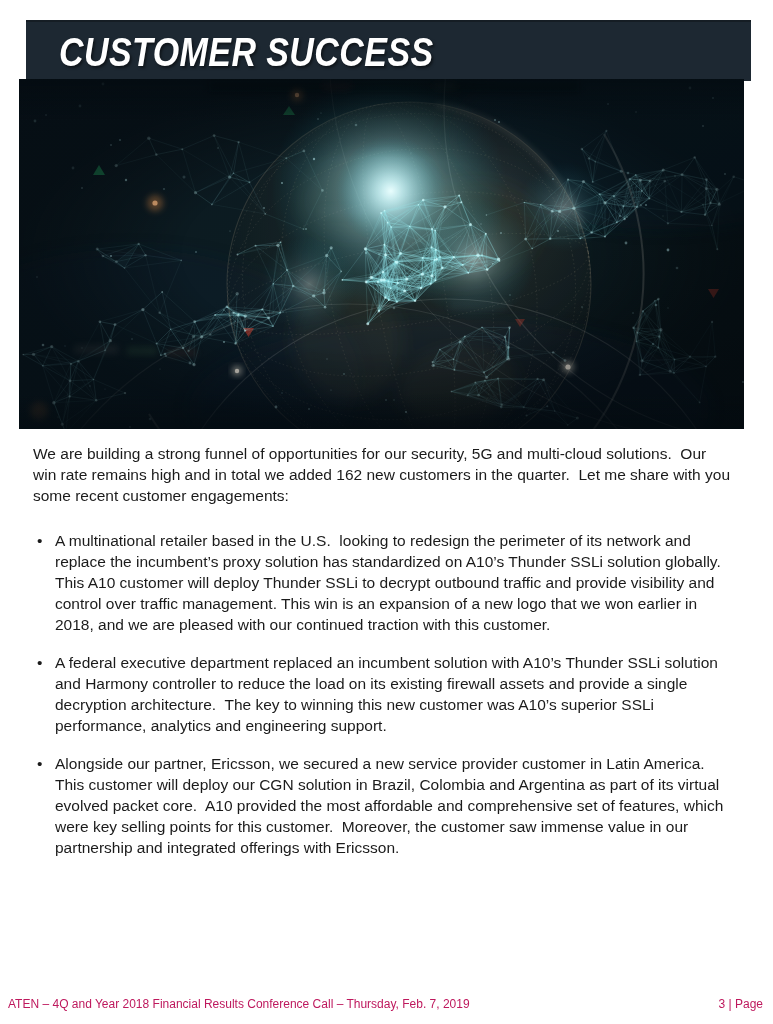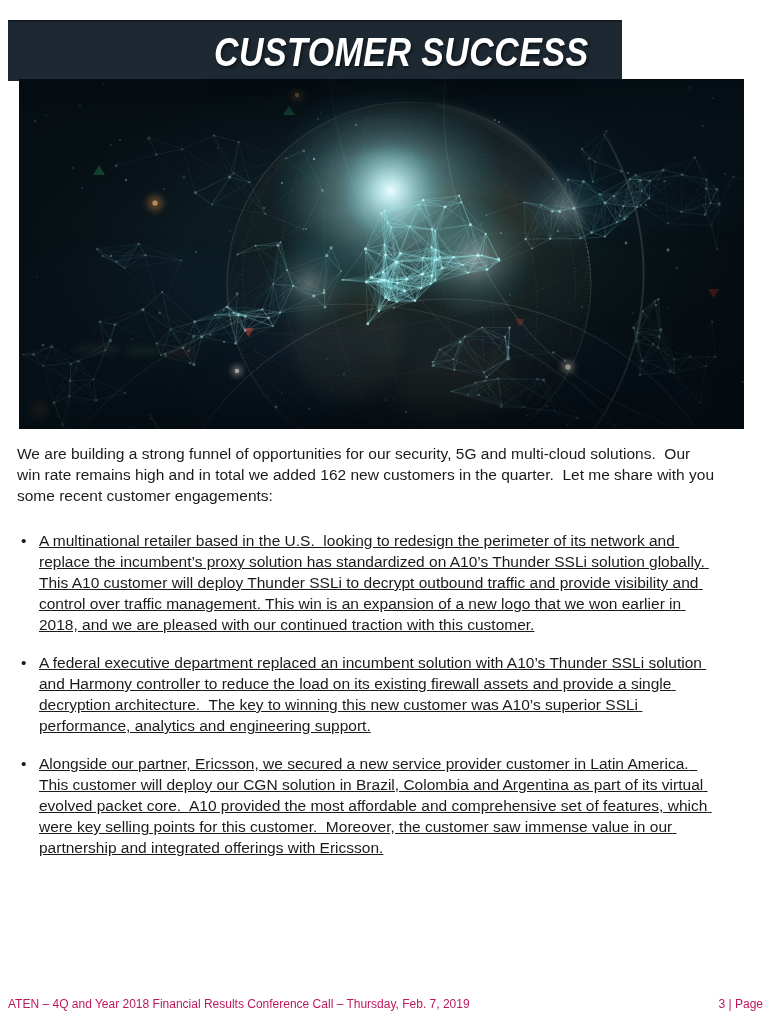--- a/index.html
+++ b/index.html
@@ -2,44 +2,44 @@
 <html><head>
 <meta charset="utf-8">
 <style>
   html,body{margin:0;padding:0;background:#ffffff;}
   body{
     width:773px;height:1024px;position:relative;overflow:hidden;
     font-family:"Liberation Sans",sans-serif;color:#1b1b1b;
     -webkit-font-smoothing:antialiased;
   }
   .title-bar{
-    position:absolute;left:8px;top:20px;width:614px;height:59px;
+    position:absolute;left:26px;top:20px;width:725px;height:59px;
     background:#1d2832;border-top:2px solid #151d24;
-    display:flex;align-items:center;justify-content:flex-end;
+    display:flex;align-items:center;justify-content:flex-start;
   }
   .title-bar h1{
     margin:0;color:#ffffff;font-weight:bold;font-style:italic;
     font-size:40px;line-height:1;letter-spacing:.5px;
     transform:scaleX(.85);transform-origin:center;
     text-shadow:2px 2px 3px rgba(0,0,0,.5);white-space:nowrap;
   }
   .hero{
     position:absolute;left:19px;top:79px;width:725px;height:350px;
     margin:0;background:#0b141b;overflow:hidden;
   }
   .hero svg{display:block}
   .body-text{
-    position:absolute;left:17px;top:443px;width:699px;
+    position:absolute;left:33px;top:443px;width:699px;
     font-size:15.5px;line-height:21px;
   }
   .body-text p{margin:0 0 24px 0;white-space:pre-wrap;}
   .body-text ul{list-style:none;margin:0;padding:0;}
   .body-text li{display:flex;margin:0 0 17px 0;padding-left:4px;}
   .bullet-marker{flex:none;width:18px;}
-  .bullet-text{flex:1;white-space:pre-wrap;text-decoration:underline;}
+  .bullet-text{flex:1;white-space:pre-wrap;}
   .page-footer{
     position:absolute;left:8px;top:997px;width:755px;
     display:flex;justify-content:space-between;align-items:baseline;
     font-size:12px;color:#be185d;
   }
 </style>
 </head>
 <body>
 
 <header class="title-bar">

